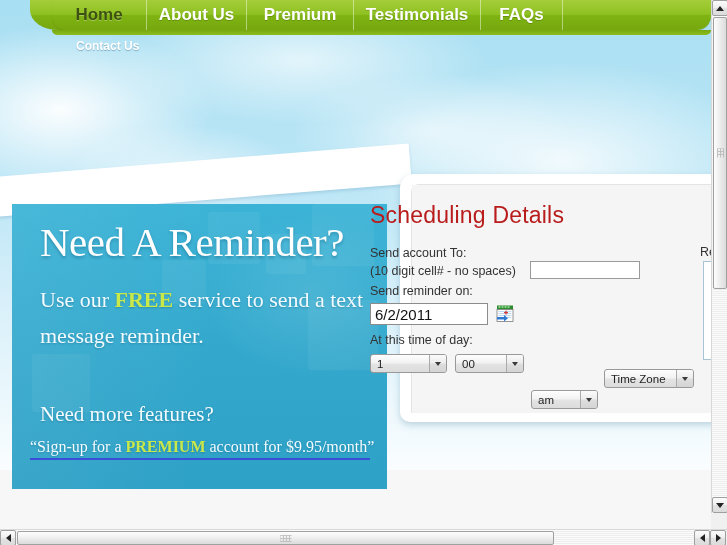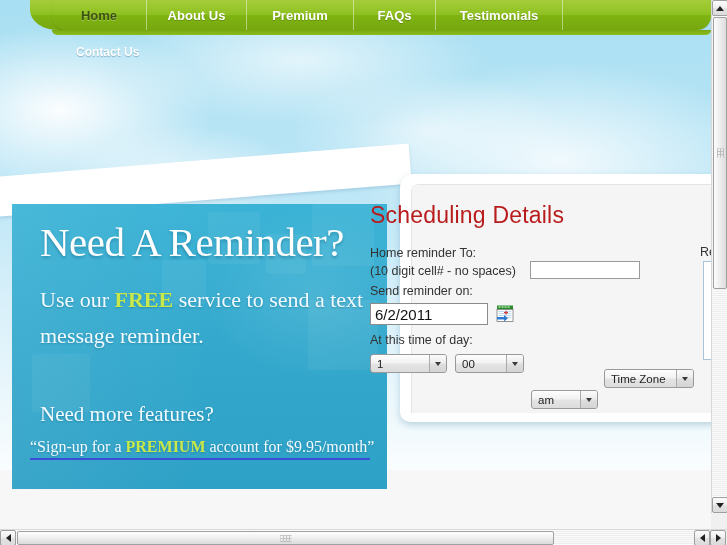--- a/index.html
+++ b/index.html
@@ -87,34 +87,34 @@
     height: 30px;
     display: flex;
     align-items: center;
   }
   .nav-item {
     height: 30px;
     display: flex;
     align-items: center;
     justify-content: center;
     padding: 0 8px;
-    font-size: 13px;
+    font-size: 17px;
     font-weight: bold;
     color: #ffffff;
     text-shadow: 0 1px 0 rgba(0,0,0,.18);
     border-right: 1px solid rgba(255,255,255,.45);
     box-sizing: border-box;
     cursor: pointer;
     white-space: nowrap;
   }
   .nav-item.active { color: #3d5110; text-shadow: 0 1px 0 rgba(255,255,255,.3); }
 
   .nav-secondary {
     position: absolute;
-    left: 76px; top: 45px;
+    left: 76px; top: 39px;
     font-size: 12px;
     font-weight: bold;
     color: #ffffff;
     text-shadow: 0 1px 1px rgba(60,110,140,.45);
     cursor: pointer;
     white-space: nowrap;
   }
 
   
   .hero-swoosh {
@@ -429,25 +429,25 @@
       <div class="nav-items">
         <div class="nav-item active" style="width:95px">
           <span>Home</span>
         </div>
         <div class="nav-item" style="width:100px">
           <span>About Us</span>
         </div>
         <div class="nav-item" style="width:107px">
           <span>Premium</span>
         </div>
+        <div class="nav-item" style="width:127px">
+          <span>Testimonials</span>
+        </div>
         <div class="nav-item" style="width:82px">
           <span>FAQs</span>
-        </div>
-        <div class="nav-item" style="width:127px">
-          <span>Testimonials</span>
         </div>
       </div>
       <div class="nav-secondary">
         <span>Contact Us</span>
       </div>
     </div>
 
     <div class="hero-swoosh"></div>
     <div class="hero">
       <div class="hero-sq" style="left:196px;top:8px;width:52px;height:52px;"></div>
@@ -471,21 +471,21 @@
     </div>
 
     <div class="card-shadow"></div>
     <div class="card-inner"></div>
     <div class="card-surface"></div>
 
     <div class="form-area">
 
       <div class="sched-title">Scheduling Details</div>
 
-      <div class="lbl" style="left:2px; top:44px;">Home reminder To:</div>
+      <div class="lbl" style="left:2px; top:44px;">Send account To:</div>
       <div class="lbl" style="left:2px; top:62px;">(10 digit cell# - no spaces)</div>
 
       <input class="txt-input" style="left: 162px; top: 59px; width: 110px; height: 18px;" type="text" value="">
 
       <div class="lbl" style="left:2px; top:82px;">Send reminder on:</div>
 
       <input class="date-input" style="left: 2px; top: 101px; width: 118px; height: 22px;" type="text" value="6/2/2011">
 
       <svg class="cal-icon" style="left:128px; top:103px;" viewBox="0 0 18 17">
         <rect x="1" y="0.5" width="16" height="4" fill="#2e8b2e"></rect>

